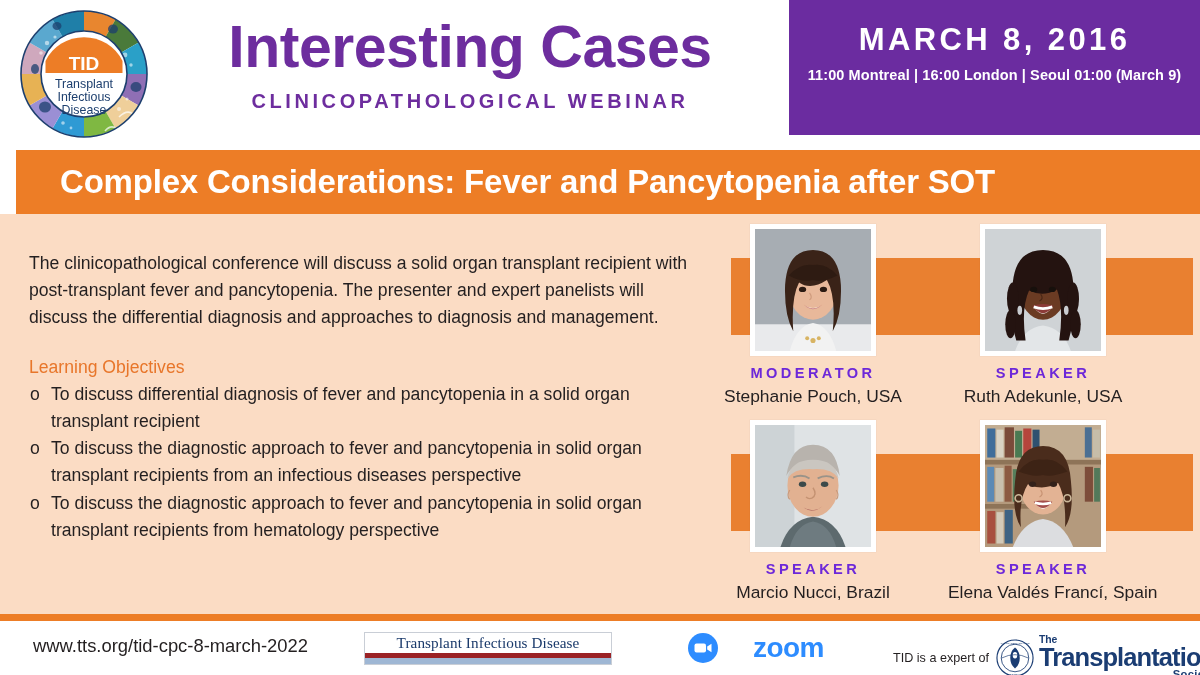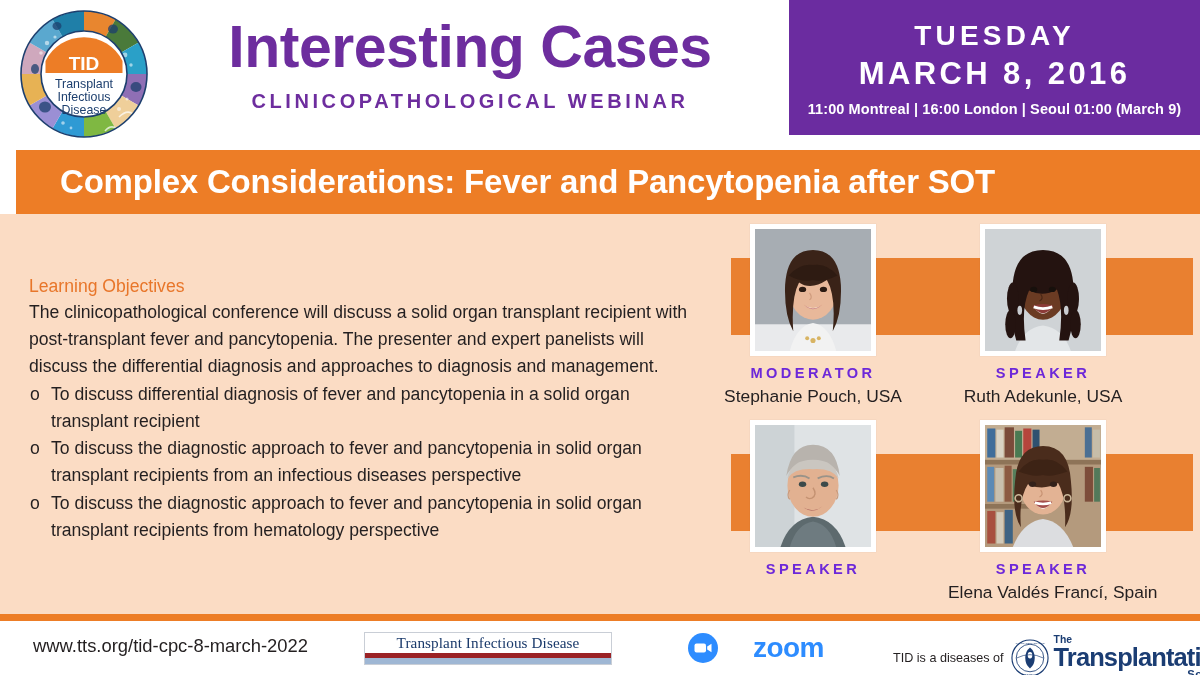--- a/index.html
+++ b/index.html
@@ -375,36 +375,35 @@
         <text x="65" y="105" text-anchor="middle" font-family="Liberation Sans, sans-serif" font-size="12.4" fill="#1d3f6e">Disease</text>
       </svg>
     </div>
 
     <div id="title-block">
       <div id="main-title">Interesting Cases</div>
       <div id="subtitle">CLINICOPATHOLOGICAL WEBINAR</div>
     </div>
 
     <div id="date-panel">
-      <div id="date-day">TUESDAY</div>
       <div id="date-full">MARCH 8, 2016</div>
       <div id="date-times">11:00 Montreal | 16:00 London | Seoul 01:00 (March 9)</div>
     </div>
   </div>
 
   <div id="titlebar">
     <div id="titlebar-text">Complex Considerations: Fever and Pancytopenia after SOT</div>
   </div>
 
   <div id="body-area">
 
     <div id="left-col">
+      <div id="description">The clinicopathological conference will discuss a solid organ transplant recipient with post-transplant fever and pancytopenia. The presenter and expert panelists will discuss the differential diagnosis and approaches to diagnosis and management.</div>
+
       <div id="objectives-heading">Learning Objectives</div>
-
-      <div id="description">The clinicopathological conference will discuss a solid organ transplant recipient with post-transplant fever and pancytopenia. The presenter and expert panelists will discuss the differential diagnosis and approaches to diagnosis and management.</div>
 
       <div class="objective">
         <span class="marker">o</span>
         <span class="otext">To discuss differential diagnosis of fever and pancytopenia in a solid organ transplant recipient</span>
       </div>
       <div class="objective">
         <span class="marker">o</span>
         <span class="otext">To discuss the diagnostic approach to fever and pancytopenia in solid organ transplant recipients from an infectious diseases perspective</span>
       </div>
       <div class="objective">
@@ -491,20 +490,21 @@
               <path d="M33 45 q8 -3 14 1" stroke="#9a9389" stroke-width="1.6" fill="none"></path>
               <path d="M54 46 q8 -4 14 0" stroke="#9a9389" stroke-width="1.6" fill="none"></path>
               <path d="M50 54 q4 6 -1 9 q-3 1 -5 -1" stroke="#c49272" stroke-width="1.2" fill="none"></path>
               <path d="M42 71 q9 5 16 -1 q-8 7 -16 1 Z" fill="#a9615b"></path>
               <path d="M30 56 q-3 5 0 8" stroke="#c99a7c" stroke-width="1" fill="none"></path>
               <path d="M70 56 q3 5 0 8" stroke="#c99a7c" stroke-width="1" fill="none"></path>
             </svg>
           </div>
         </div>
         <div class="role">SPEAKER</div>
+        <div class="pname">Marcio Nucci, Brazil</div>
       </div>
 
       <div class="person" id="person-3">
         <div class="photo-frame">
           <div class="photo">
             <svg viewBox="0 0 100 105" preserveAspectRatio="xMidYMid slice" aria-hidden="true">
               <rect width="100" height="105" fill="#b49a7d"></rect>
 
               <g>
                 <rect x="0" y="0" width="100" height="30" fill="#c2ad92"></rect>
@@ -566,21 +566,21 @@
     <div id="zoom-logo">
       <svg id="zoom-icon" viewBox="0 0 30 30" aria-hidden="true">
         <circle cx="15" cy="15" r="15" fill="#2d8cff"></circle>
         <rect x="6.5" y="10.5" width="11.5" height="9" rx="2" fill="#ffffff"></rect>
         <path d="M19.2 13.6 L23.5 10.8 L23.5 19.2 L19.2 16.4 Z" fill="#ffffff"></path>
       </svg>
       <div id="zoom-word">zoom</div>
     </div>
 
     <div id="tts-lockup">
-      <div id="tts-prefix">TID is a diseases of</div>
+      <div id="tts-prefix">TID is a expert of</div>
       <svg id="tts-seal" viewBox="0 0 40 40" aria-hidden="true">
         <circle cx="20" cy="20" r="19" fill="#ffffff" stroke="#1b3d73" stroke-width="1.2"></circle>
         <circle cx="20" cy="20" r="14.5" fill="#ffffff" stroke="#1b3d73" stroke-width="0.9"></circle>
         <path d="M20 9 q5 4 5 11 q0 7 -5 11 q-5 -4 -5 -11 q0 -7 5 -11 Z" fill="#1b3d73"></path>
         <ellipse cx="20" cy="17" rx="2.4" ry="3.4" fill="#ffffff"></ellipse>
         <g stroke="#1b3d73" stroke-width="0.7" fill="none">
           <path d="M6 20 q14 -7 28 0"></path>
         </g>
         <g fill="#1b3d73" font-size="2.6" font-family="Liberation Sans, sans-serif">
           <text x="20" y="5.4" text-anchor="middle">THE TRANSPLANTATION</text>

